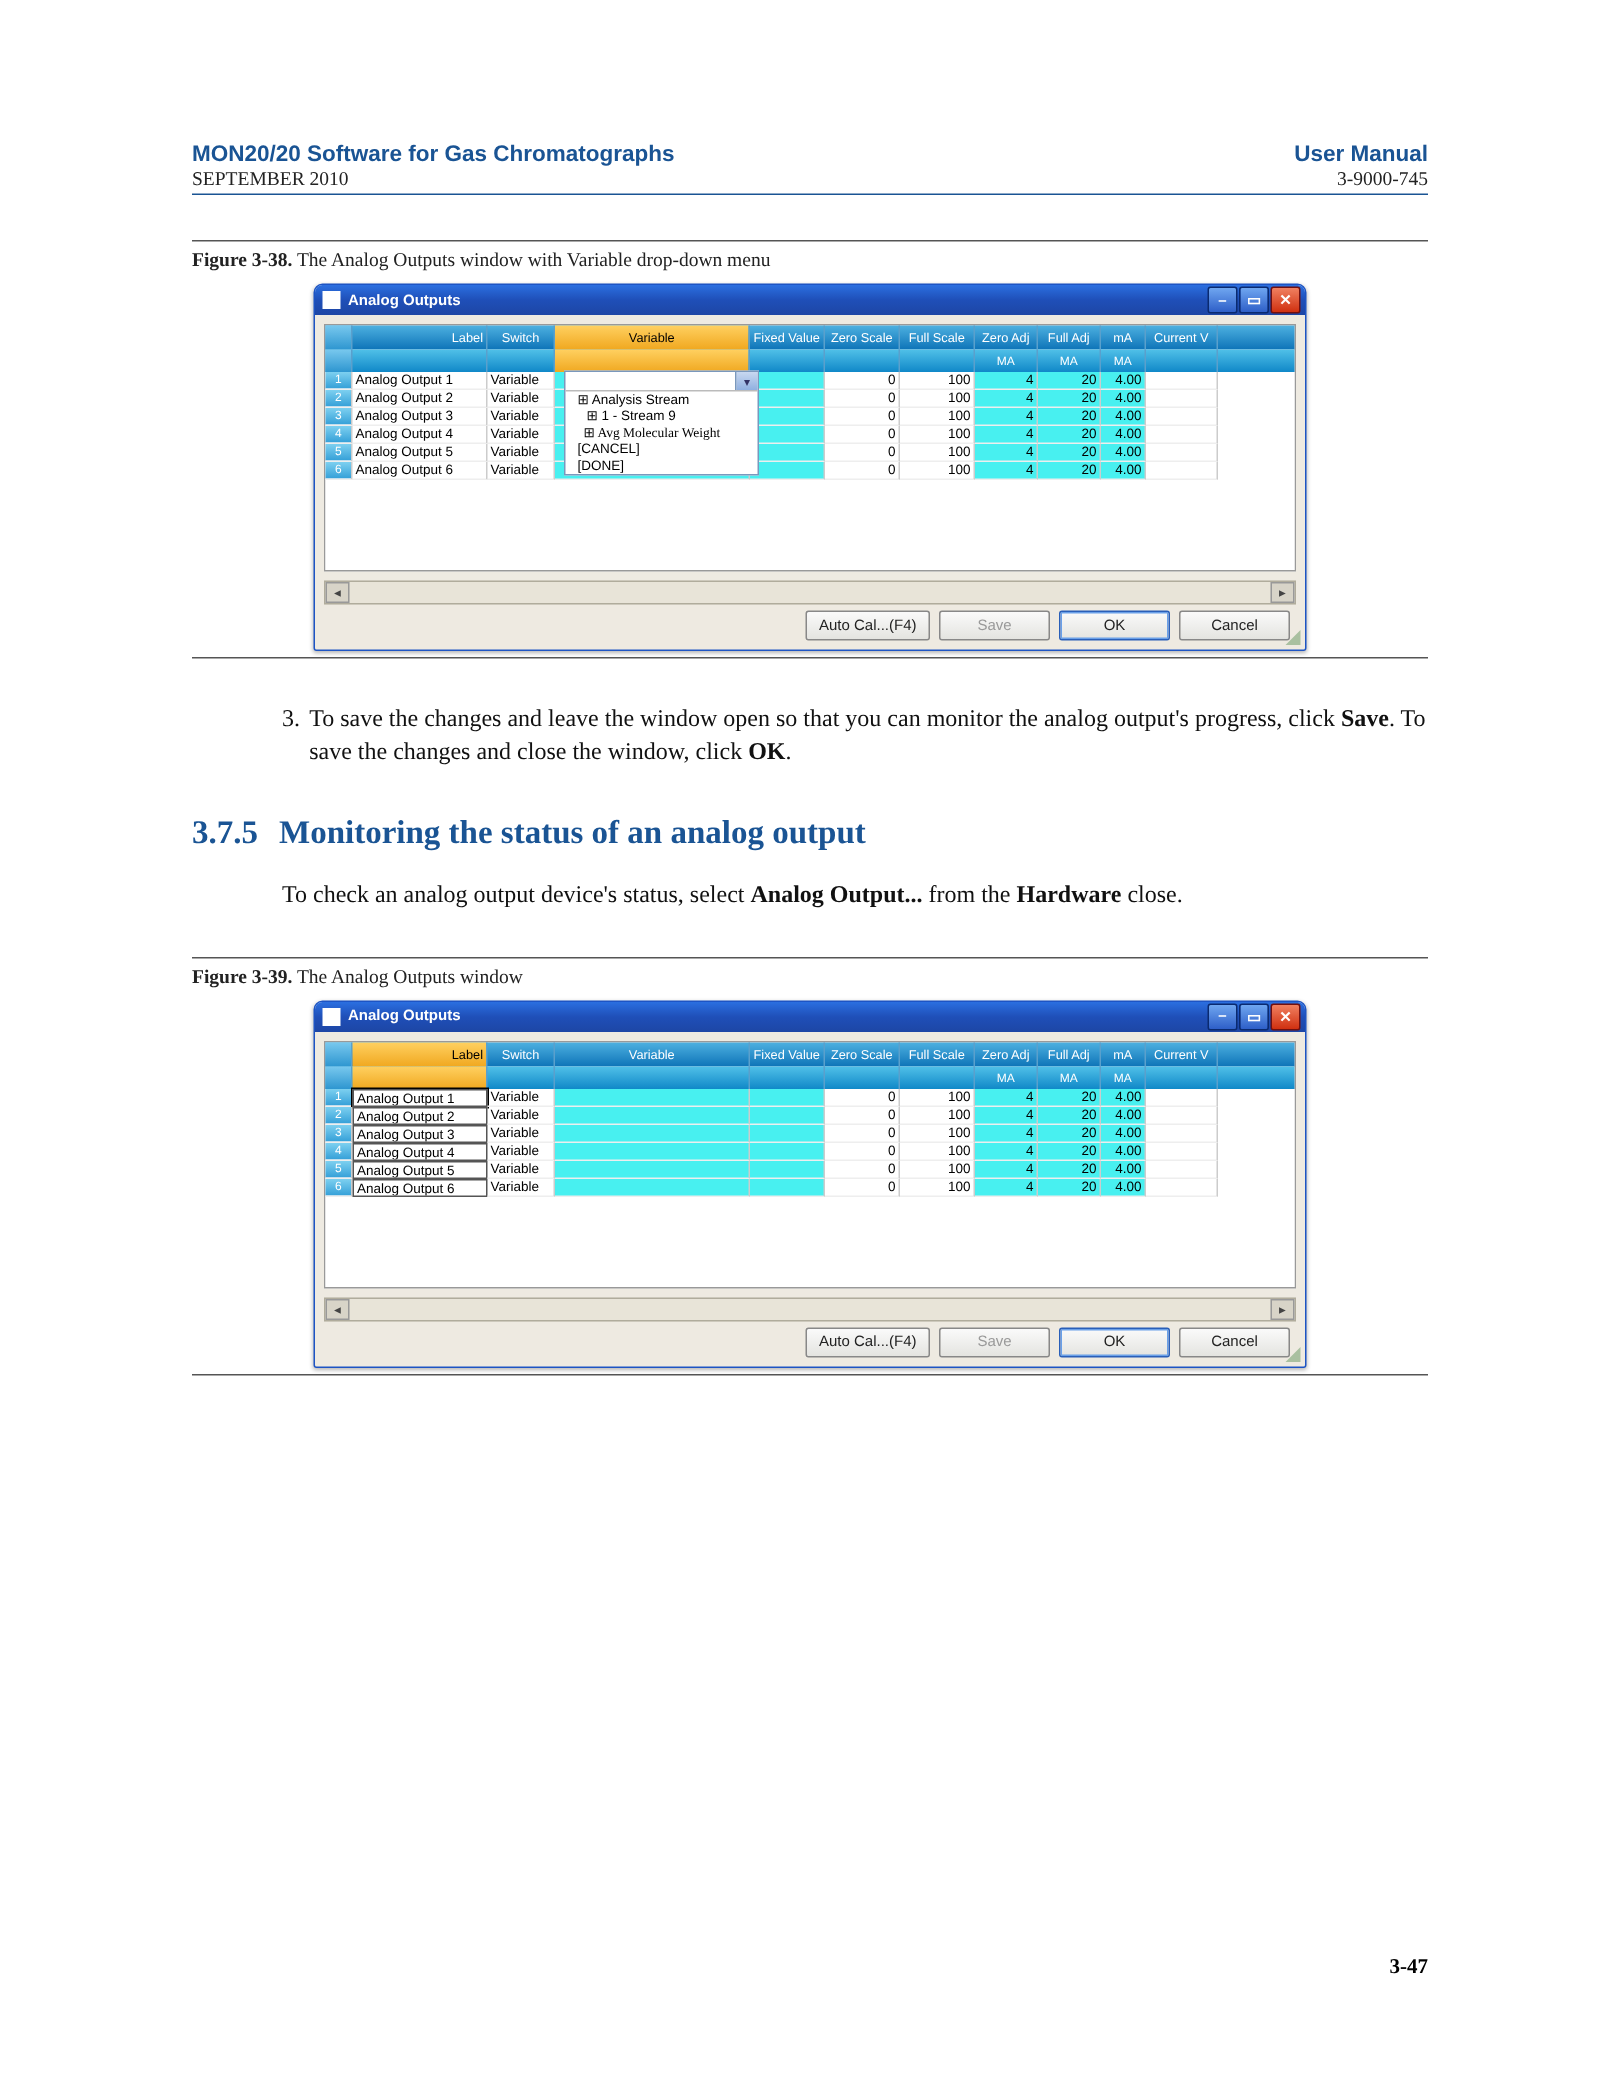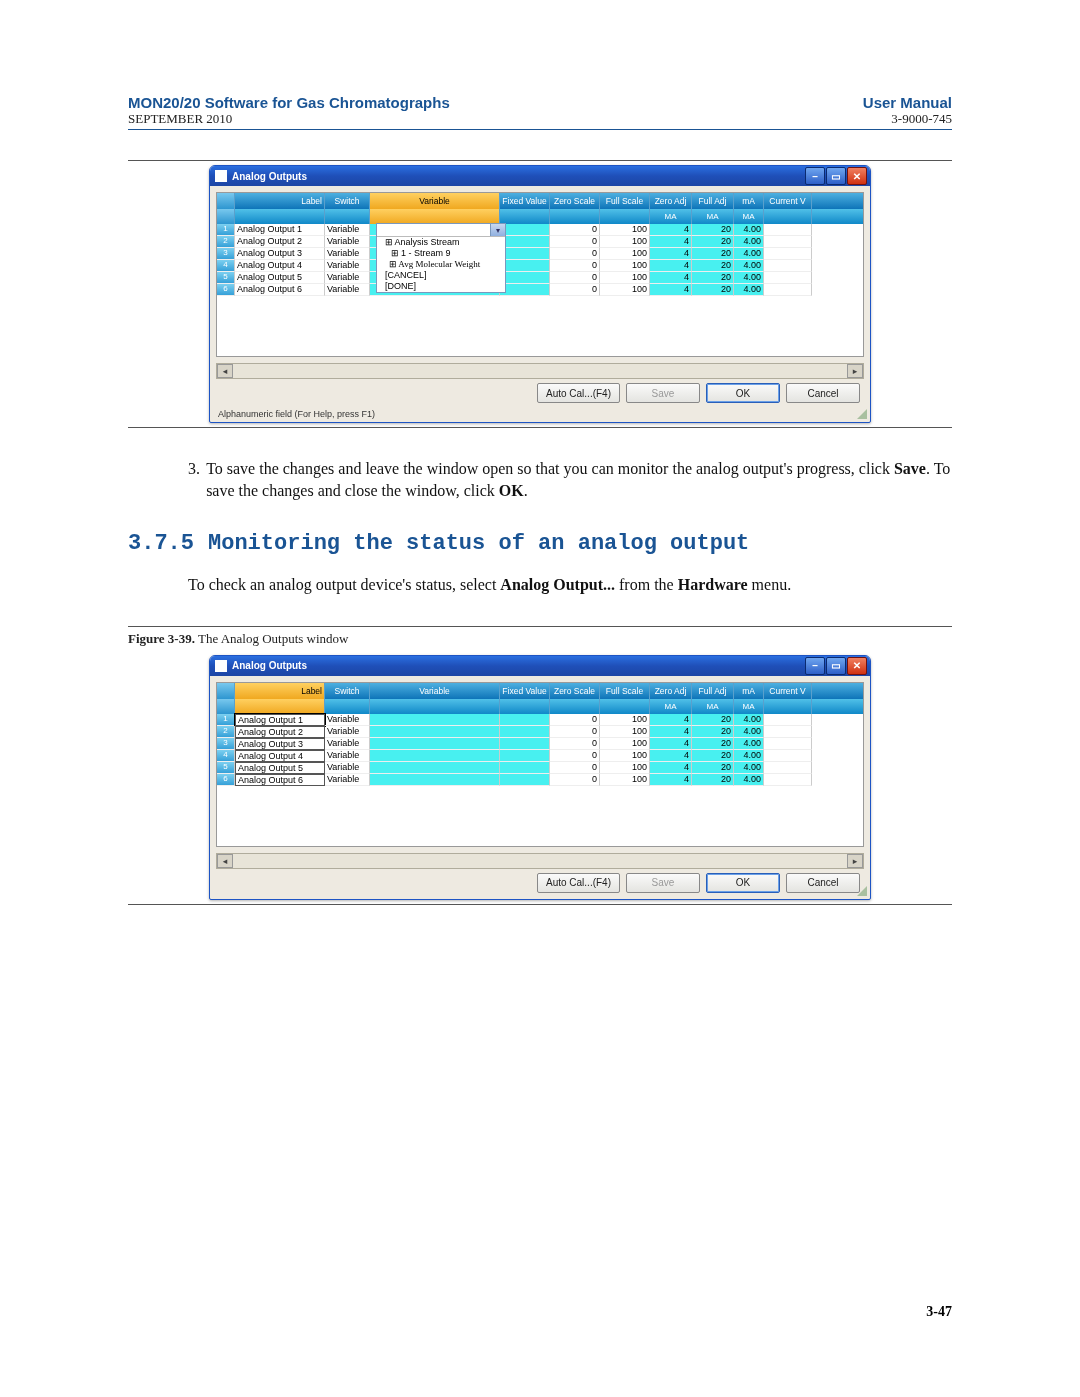--- a/index.html
+++ b/index.html
@@ -120,40 +120,43 @@
   .wbtn { height:18px; min-width:56px; padding:0 8px; background: linear-gradient(#fafafa,#e4e4e0); border:1px solid #888; border-radius:2px; font-size:10px; display:flex; align-items:center; justify-content:center; color:#222;}
   .wbtn.disabled { color:#999; }
   .wbtn.default { border:1px solid #2a5fb8; box-shadow: 0 0 0 1px #6aa0e8 inset;}
   .statusline { font-size:9px; padding: 0 8px 3px 8px; color:#333;}
   .resize-grip { position:absolute; right:3px; bottom:3px; width:12px; height:12px;}
   .resize-grip::after { content:''; position:absolute; right:0; bottom:0; width:0; height:0; border-style:solid; border-width:0 0 10px 10px; border-color: transparent transparent #a9c0a0 transparent;}
   
   .body-text { font-size: 16px; color:#111; line-height:1.35; margin: 30px 0 30px 60px;}
   .list-item { display:flex; margin-bottom:8px;}
   .list-item .num { width: 26px;}
-  .heading2 { font-family: Liberation Mono, monospace; font-weight:bold; font-size: 22px; color:#1a5494; margin: 16px 0 18px 0; display:flex; gap:14px;}
+  .heading2 { font-family: Liberation Serif, serif; font-weight:bold; font-size: 22px; color:#1a5494; margin: 16px 0 18px 0; display:flex; gap:14px;}
   .pgnum { position:absolute; right:128px; bottom: 77px; font-weight:bold; font-size:14px;}
 </style>
 </head>
 <body>
 
 <div class="page">
 
   <div class="doc-header">
     <div class="doc-header-left">
       <div class="doc-title">MON20/20 Software for Gas Chromatographs</div>
       <div class="doc-sub">SEPTEMBER 2010</div>
     </div>
     <div class="doc-header-right">
       <div class="doc-title">User Manual</div>
       <div class="doc-sub">3-9000-745</div>
     </div>
   </div>
 
   <div class="hr-thin"></div>
+  <div class="fig-caption">
+    <b>Figure 3-38.</b> <span>The Analog Outputs window with Variable drop-down menu</span>
+  </div>
 
   <div class="win">
     <div class="titlebar">
       <span class="ico"></span>
       <span>Analog Outputs</span>
       <span class="spacer"></span>
       <div class="winctrl">
         <div class="winbtn">–</div>
         <div class="winbtn">▭</div>
         <div class="winbtn close">✕</div>
@@ -284,41 +287,40 @@
     <div class="scrolltrack">
       <div class="scrollarrow">◂</div>
       <div class="scrollarrow">▸</div>
     </div>
     <div class="btnrow">
       <div class="wbtn">Auto Cal...(F4)</div>
       <div class="wbtn disabled">Save</div>
       <div class="wbtn default">OK</div>
       <div class="wbtn">Cancel</div>
     </div>
-    <div class="statusline">Alphanumeric field (For Help, press F1)</div>
     <div class="resize-grip"></div>
   </div>
   <div class="hr-thin2"></div>
 
   <div class="body-text">
     <div class="list-item">
       <div class="num">3.</div>
       <div>
         <span>To save the changes and leave the window open so that you can monitor the analog output's progress, click </span><b>Save</b><span>. To save the changes and close the window, click </span><b>OK</b><span>.</span>
       </div>
     </div>
   </div>
 
   <div class="heading2">
     <span>3.7.5</span>
     <span>Monitoring the status of an analog output</span>
   </div>
 
   <div class="body-text" style="margin-top:0;">
-    <span>To check an analog output device's status, select </span><b>Analog Output...</b><span> from the </span><b>Hardware</b><span> menu.</span>
+    <span>To check an analog output device's status, select </span><b>Analog Output...</b><span> from the </span><b>Hardware</b><span> close.</span>
   </div>
 
   <div class="hr-thin"></div>
   <div class="fig-caption">
     <b>Figure 3-39.</b> <span>The Analog Outputs window</span>
   </div>
 
   <div class="win">
     <div class="titlebar">
       <span class="ico"></span>

